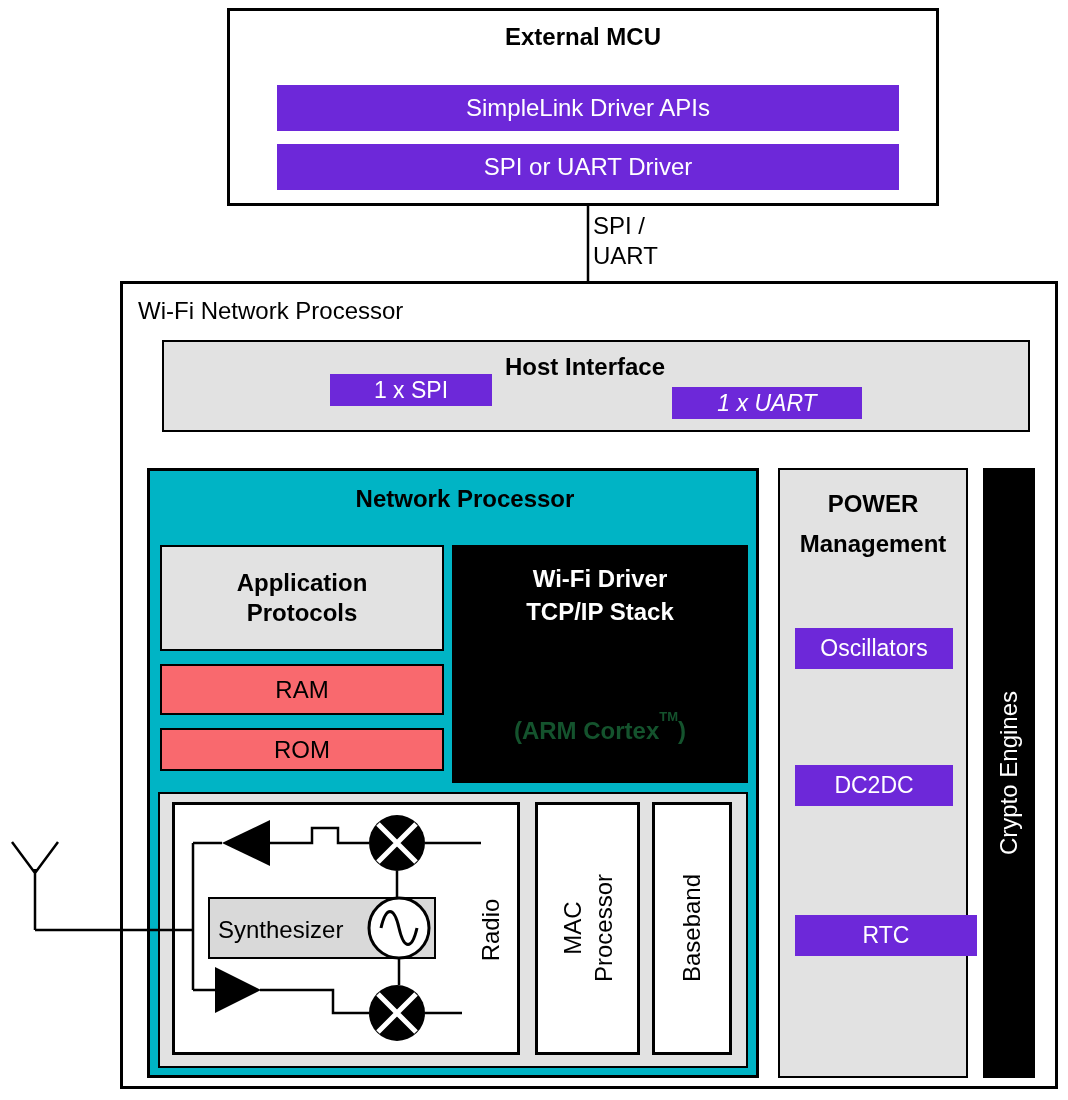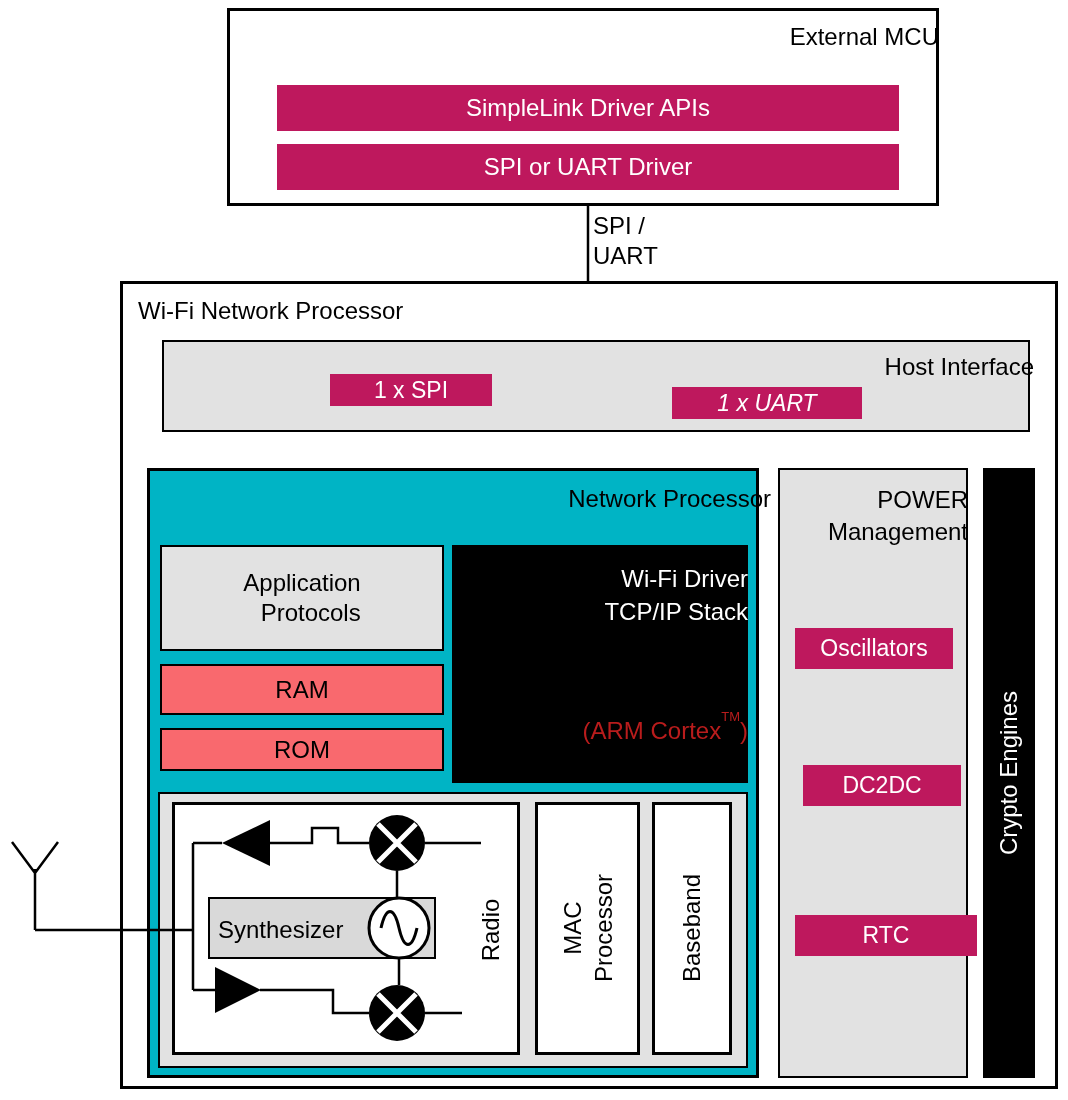--- a/index.html
+++ b/index.html
@@ -7,25 +7,25 @@
   body { font-family:"Liberation Sans","DejaVu Sans",sans-serif; color:#000; }
   .canvas { position:relative; width:1068px; height:1100px; background:#fff; overflow:hidden; }
 
   .box   { position:absolute; border:3px solid #000; background:#fff; }
   .b2    { border-width:2px; }
   .gray  { background:var(--panel-gray,#e2e2e2); }
   .teal  { background:var(--teal,#00b4c5); }
   .red   { background:var(--red,#f9696e);text-align:right; }
 
   .label { position:absolute; font-size:24px; line-height:1.25; color:#000; }
-  .center{ text-align:right; }
+  .center{ text-align:center;font-weight:bold; }
   .pre   { white-space:pre-line; }
   .flexc { display:flex; align-items:center; justify-content:center; }
 
-  .blackbar { position:absolute; background:#be185d; color:#fff;
+  .blackbar { position:absolute; background:#6d28d9; color:#fff;
               display:flex; align-items:center; justify-content:center;
               font-size:24px; }
   .sm { font-size:23px; }
 
   .rot   { transform:rotate(-90deg); }           
   .rlabel{ position:absolute; font-size:24px; text-align:center; line-height:1.22; }
 
   sup.tm { font-size:13px; position:relative; top:-9px; }
 
   svg.overlay { position:absolute; left:0; top:0; z-index:6; pointer-events:none; }
@@ -40,58 +40,58 @@
   <div class="blackbar" style="left:277px; top:85px; width:622px; height:46px;">SimpleLink Driver APIs</div>
   <div class="blackbar" style="left:277px; top:144px; width:622px; height:46px;">SPI or UART Driver</div>
 
   <div class="label pre" style="left:593px; top:211px;">SPI /
 UART</div>
 
   <div class="box" style="left:120px; top:281px; width:938px; height:808px;"></div>
   <div class="label" style="left:138px; top:296px;">Wi-Fi Network Processor</div>
 
   <div class="box b2 gray" style="left:162px; top:340px; width:868px; height:92px;"></div>
-  <div class="label center" style="left:166px; top:352px; width:868px;">Host Interface</div>
+  <div class="label center" style="left:151px; top:352px; width:868px;">Host Interface</div>
   <div class="blackbar sm" style="left:330px; top:374px; width:162px; height:32px;">1 x SPI</div>
   <div class="blackbar sm" style="left:672px; top:387px; width:190px; height:32px;font-style:italic;">1 x UART</div>
 
   <div class="box teal" style="left:147px; top:468px; width:612px; height:610px;"></div>
   <div class="label center" style="left:147px; top:484px; width:612px;margin-left:12px;">Network Processor</div>
 
   <div class="box b2 gray flexc label center pre" style="left:160px; top:545px; width:284px; height:106px;">Application
 Protocols</div>
 
   <div class="box" style="left:452px; top:545px; width:296px; height:238px; background:#000; border-width:0;"></div>
   <div class="label center pre" style="left:452px; top:562px; width:296px; color:#fff; line-height:33px;">Wi-Fi Driver
 TCP/IP Stack</div>
-  <div class="label center" style="left:452px; top:716px; width:296px; color:#b91c1c;"><span>(ARM Cortex</span><sup class="tm">TM</sup><span>)</span></div>
+  <div class="label center" style="left:452px; top:716px; width:296px; color:#14532d;"><span>(ARM Cortex</span><sup class="tm">TM</sup><span>)</span></div>
 
   <div class="box b2 red flexc label" style="left:160px; top:664px; width:284px; height:51px;">RAM</div>
   <div class="box b2 red flexc label" style="left:160px; top:728px; width:284px; height:43px;">ROM</div>
 
   <div class="box b2 gray" style="left:158px; top:792px; width:590px; height:276px;"></div>
 
   <div class="box" style="left:172px; top:802px; width:348px; height:253px;"></div>
   <div class="rlabel rot" style="left:431px; top:915px; width:120px; height:30px;">Radio</div>
 
   <div class="box b2" style="left:208px; top:897px; width:228px; height:62px; background:var(--synth-gray,#d9d9d9);"></div>
   <div class="label" style="left:218px; top:915px; width:150px;">Synthesizer</div>
 
   <div class="box" style="left:535px; top:802px; width:105px; height:253px;"></div>
   <div class="rlabel rot pre" style="left:503px; top:897px; width:170px; height:62px; line-height:31px;">MAC
 Processor</div>
 
   <div class="box" style="left:652px; top:802px; width:80px; height:253px;"></div>
   <div class="rlabel rot" style="left:607px; top:913px; width:170px; height:30px;">Baseband</div>
 
   <div class="box b2 gray" style="left:778px; top:468px; width:190px; height:610px;"></div>
-  <div class="label center pre" style="left:778px; top:484px; width:190px; line-height:32px;">POWER
+  <div class="label center pre" style="left:778px; top:484px; width:190px; line-height:40px;">POWER
 Management</div>
   <div class="blackbar sm" style="left:795px; top:628px; width:158px; height:41px;">Oscillators</div>
-  <div class="blackbar sm" style="left:795px; top:765px; width:158px; height:41px;margin-left:8px;">DC2DC</div>
+  <div class="blackbar sm" style="left:795px; top:765px; width:158px; height:41px;">DC2DC</div>
   <div class="blackbar sm" style="left:795px; top:915px; width:182px; height:41px;">RTC</div>
 
   <div style="position:absolute; left:983px; top:468px; width:52px; height:610px; background:#000;"></div>
   <div class="rlabel rot" style="left:909px; top:758px; width:200px; height:30px; color:#fff;">Crypto Engines</div>
 
   <svg class="overlay" width="1068" height="1100" viewBox="0 0 1068 1100">
 
     <path d="M588,206 V281" stroke="#000" stroke-width="2.5" fill="none"></path>
 
     <g stroke="#000" stroke-width="2.5" fill="none">

